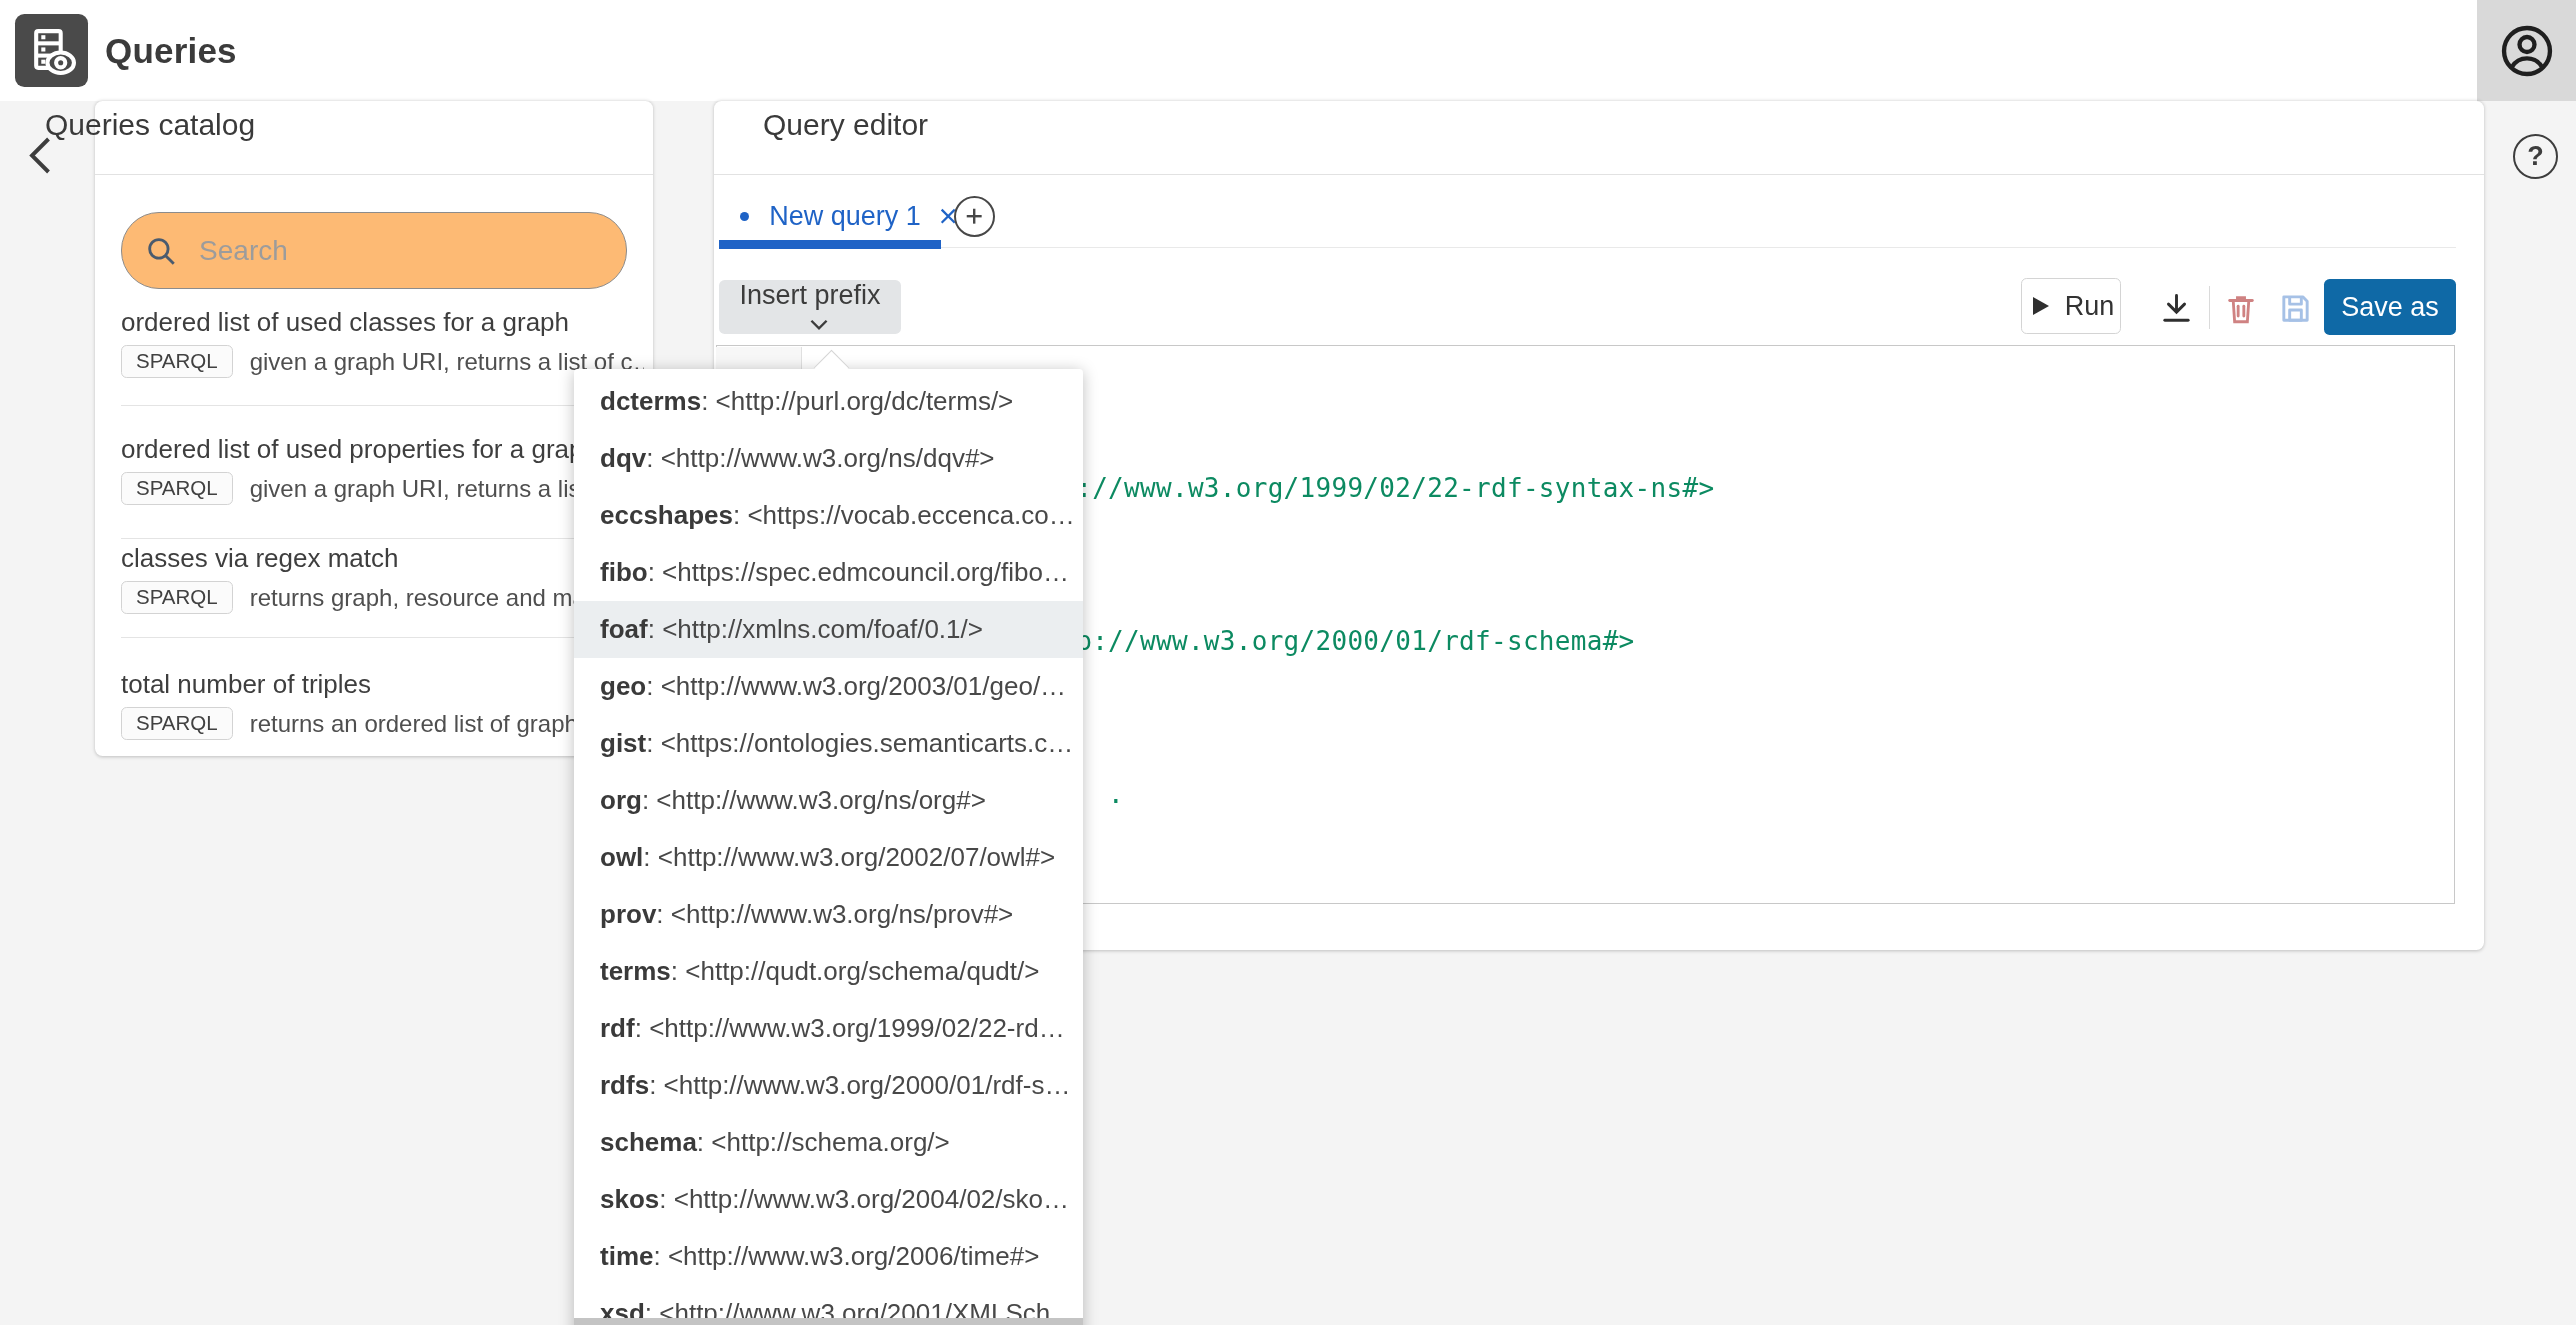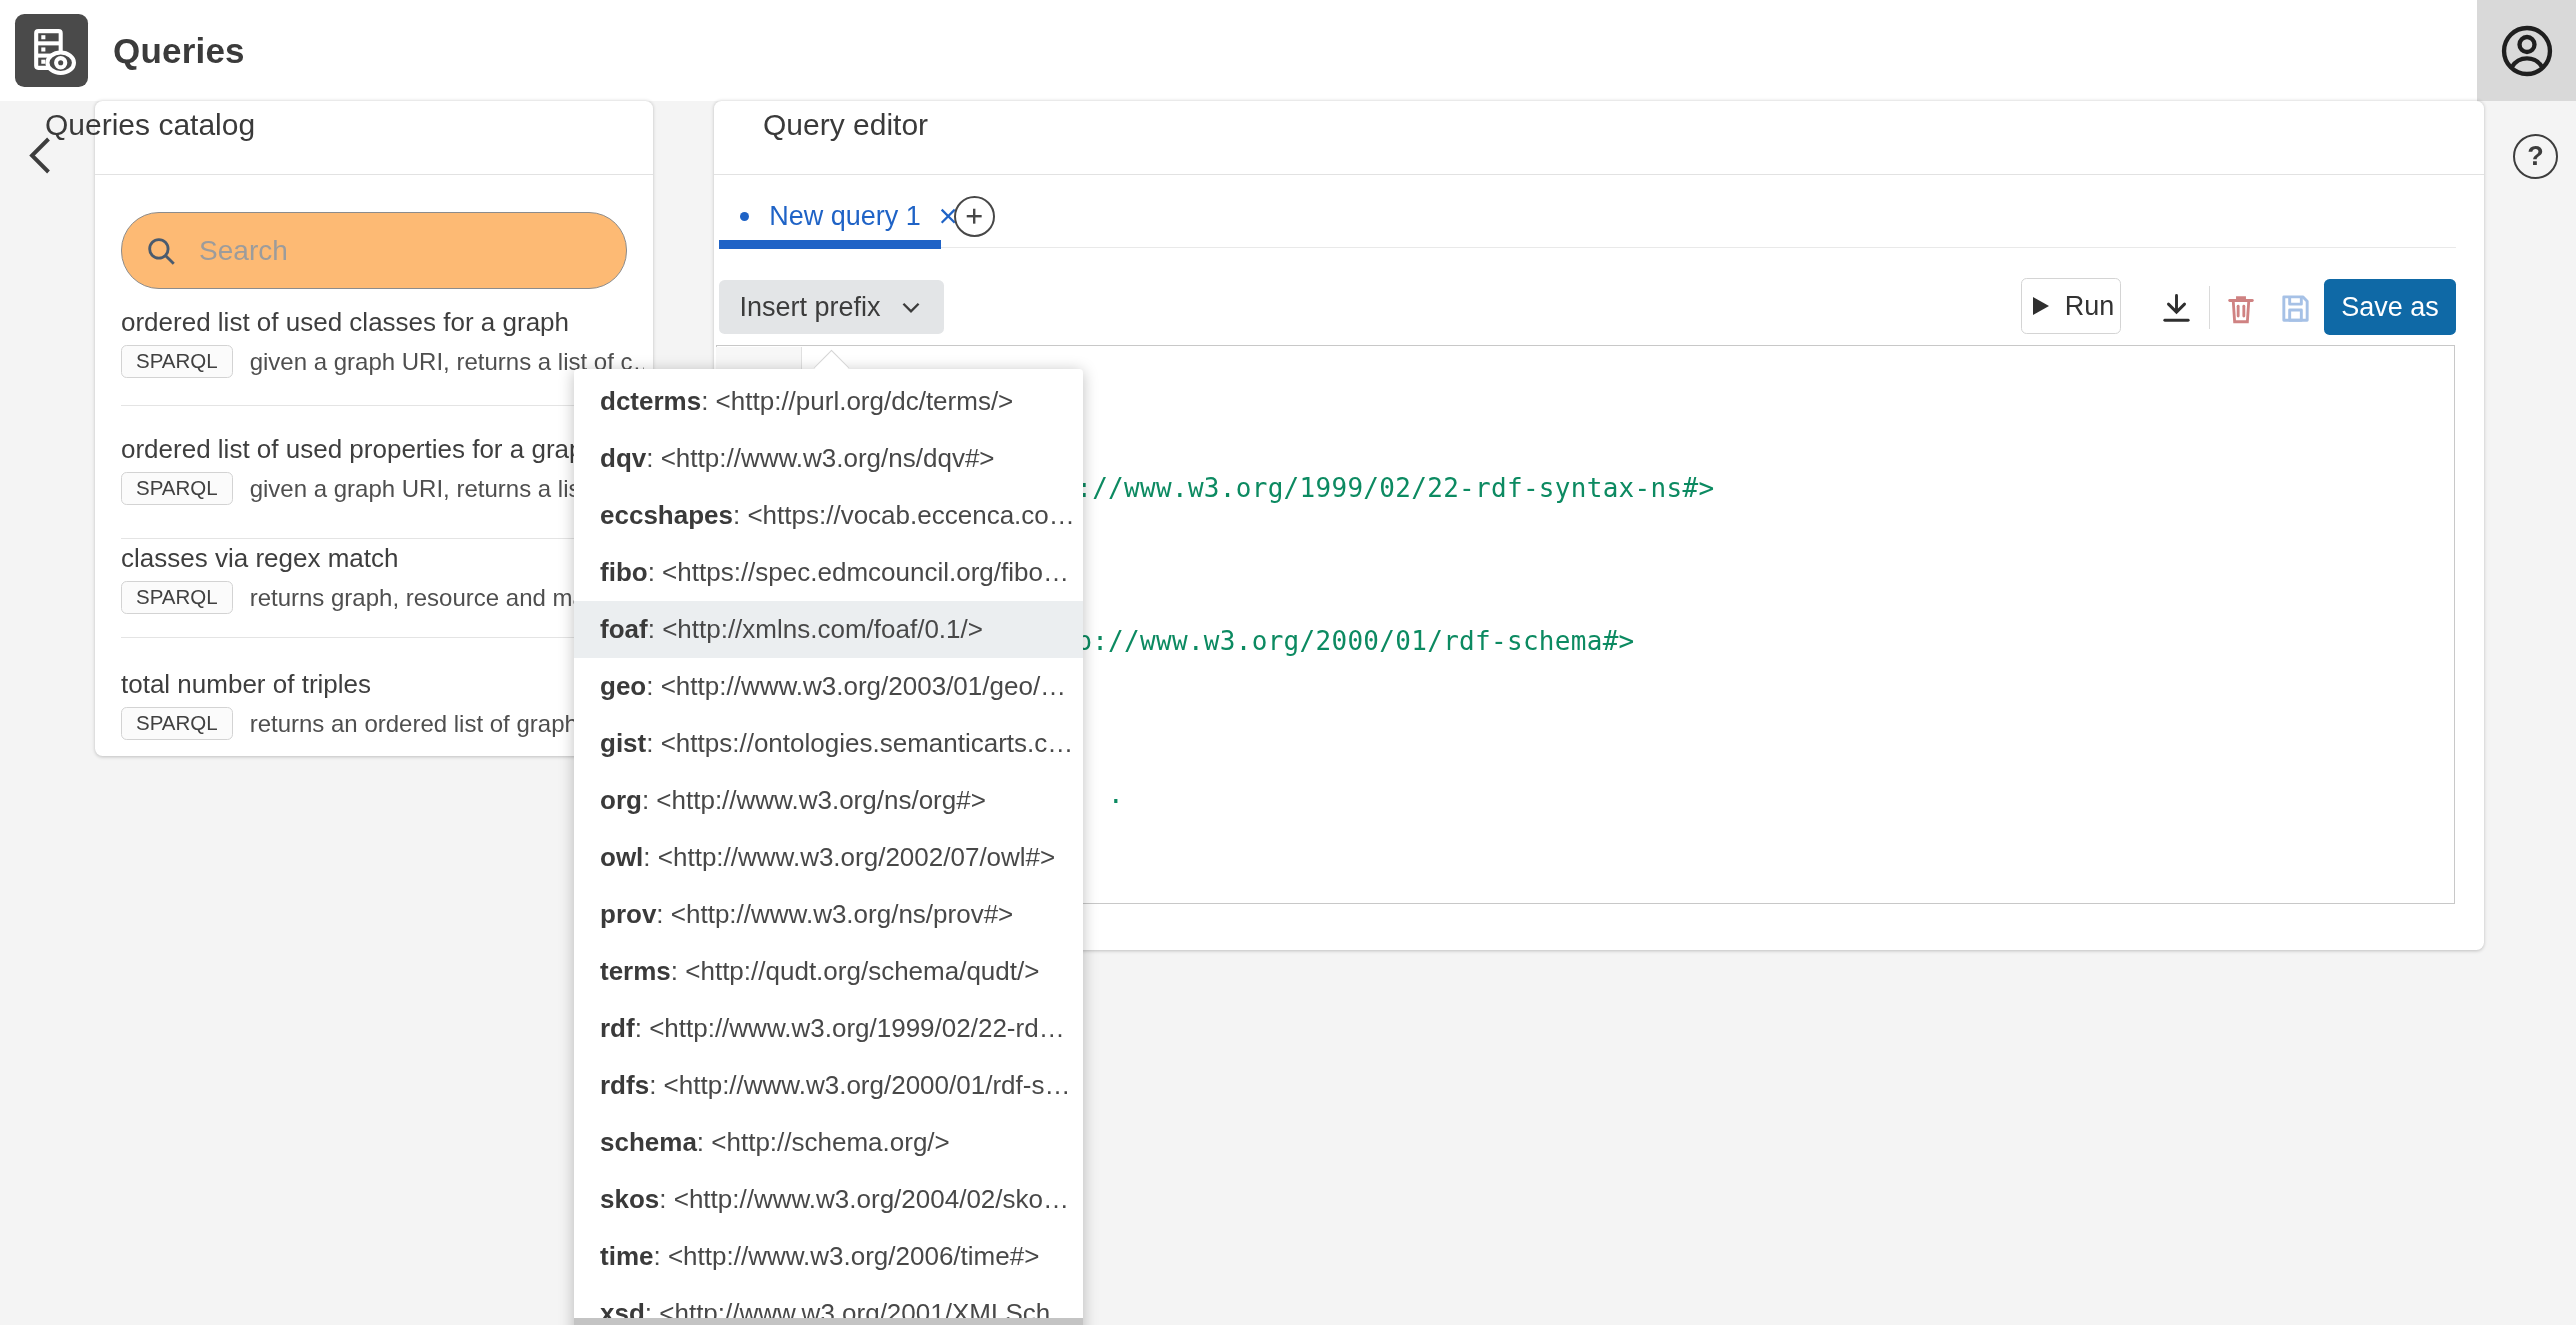--- a/index.html
+++ b/index.html
@@ -9,21 +9,21 @@
     font-family:"Liberation Sans",sans-serif;
     -webkit-font-smoothing:antialiased;
   }
   .abs{position:absolute;}
 
   
   .header{left:0;top:0;width:2576px;height:101px;background:#ffffff;}
   .logo{left:15px;top:14px;width:73px;height:73px;background:#4a4a4a;border-radius:9.3px;
         display:flex;align-items:center;justify-content:center;}
   .app-title{left:105px;top:0;height:101px;display:flex;align-items:center;
-             font-size:35px;font-weight:bold;color:#3b3b3b;letter-spacing:0.2px;margin-left:8px;}
+             font-size:35px;font-weight:bold;color:#3b3b3b;letter-spacing:0.2px;}
   .user-box{left:2477px;top:0;width:99px;height:101px;background:#d9d9d9;
             display:flex;align-items:center;justify-content:center;cursor:pointer;}
 
   
   .back-btn{left:18.7px;top:133px;width:45px;height:45px;display:flex;align-items:center;justify-content:center;cursor:pointer;}
   .help-btn{left:2513px;top:134px;width:45px;height:45px;border:2.8px solid #3d3d3d;border-radius:50%;
             box-sizing:border-box;display:flex;align-items:center;justify-content:center;
             font-size:27px;font-weight:bold;color:#3d3d3d;cursor:pointer;background:transparent;}
 
   
@@ -56,21 +56,21 @@
   .tab{left:719px;top:192px;height:49px;display:flex;align-items:center;cursor:pointer;}
   .tab-dot{width:9.3px;height:9.3px;border-radius:50%;background:#1f63c6;margin:0 20.5px 0 20.5px;}
   .tab-label{font-size:27px;color:#1f63c6;}
   .tab-close{margin-left:13px;width:28px;height:28px;display:flex;align-items:center;justify-content:center;cursor:pointer;}
   .tab-underline{left:719px;top:240px;width:222px;height:9.3px;background:#1f63c6;}
   .tabrow-border{left:719px;top:247px;width:1737px;border-top:1.9px solid #e9e9e9;}
   .plus-btn{left:954px;top:196px;width:41px;height:41px;border:2.8px solid #474747;border-radius:50%;
             box-sizing:border-box;display:flex;align-items:center;justify-content:center;cursor:pointer;background:#fff;}
 
   .insert-prefix-btn{left:719px;top:280px;height:54px;background:#e3e5e7;border-radius:5.6px;
-            display:flex;align-items:center;padding:0 20.5px;cursor:pointer;}
+            display:flex;align-items:center;padding:0 20.5px;cursor:pointer;flex-direction:column;}
   .insert-prefix-btn .lbl{font-size:27px;color:#3c3c3c;}
   .run-btn{left:2021px;top:278px;width:100px;height:56px;border:1.9px solid #d4d4d4;border-radius:5.6px;
            box-sizing:border-box;background:#fff;display:flex;align-items:center;justify-content:center;cursor:pointer;}
   .run-btn .lbl{font-size:27px;color:#333;margin-left:13px;}
   .icon-btn{width:45px;height:45px;display:flex;align-items:center;justify-content:center;cursor:pointer;}
   .dl-btn{left:2154px;top:286px;color:#2f2f2f;}
   .v-divider{left:2209px;top:286px;width:0;height:43px;border-left:1.9px solid #dadada;}
   .trash-btn{left:2218px;top:286px;color:#cf8282;}
   .floppy-btn{left:2273px;top:286px;color:#a6c1e6;}
   .saveas-btn{left:2324px;top:279px;width:132px;height:56px;background:#0f69a6;border-radius:5.6px;

